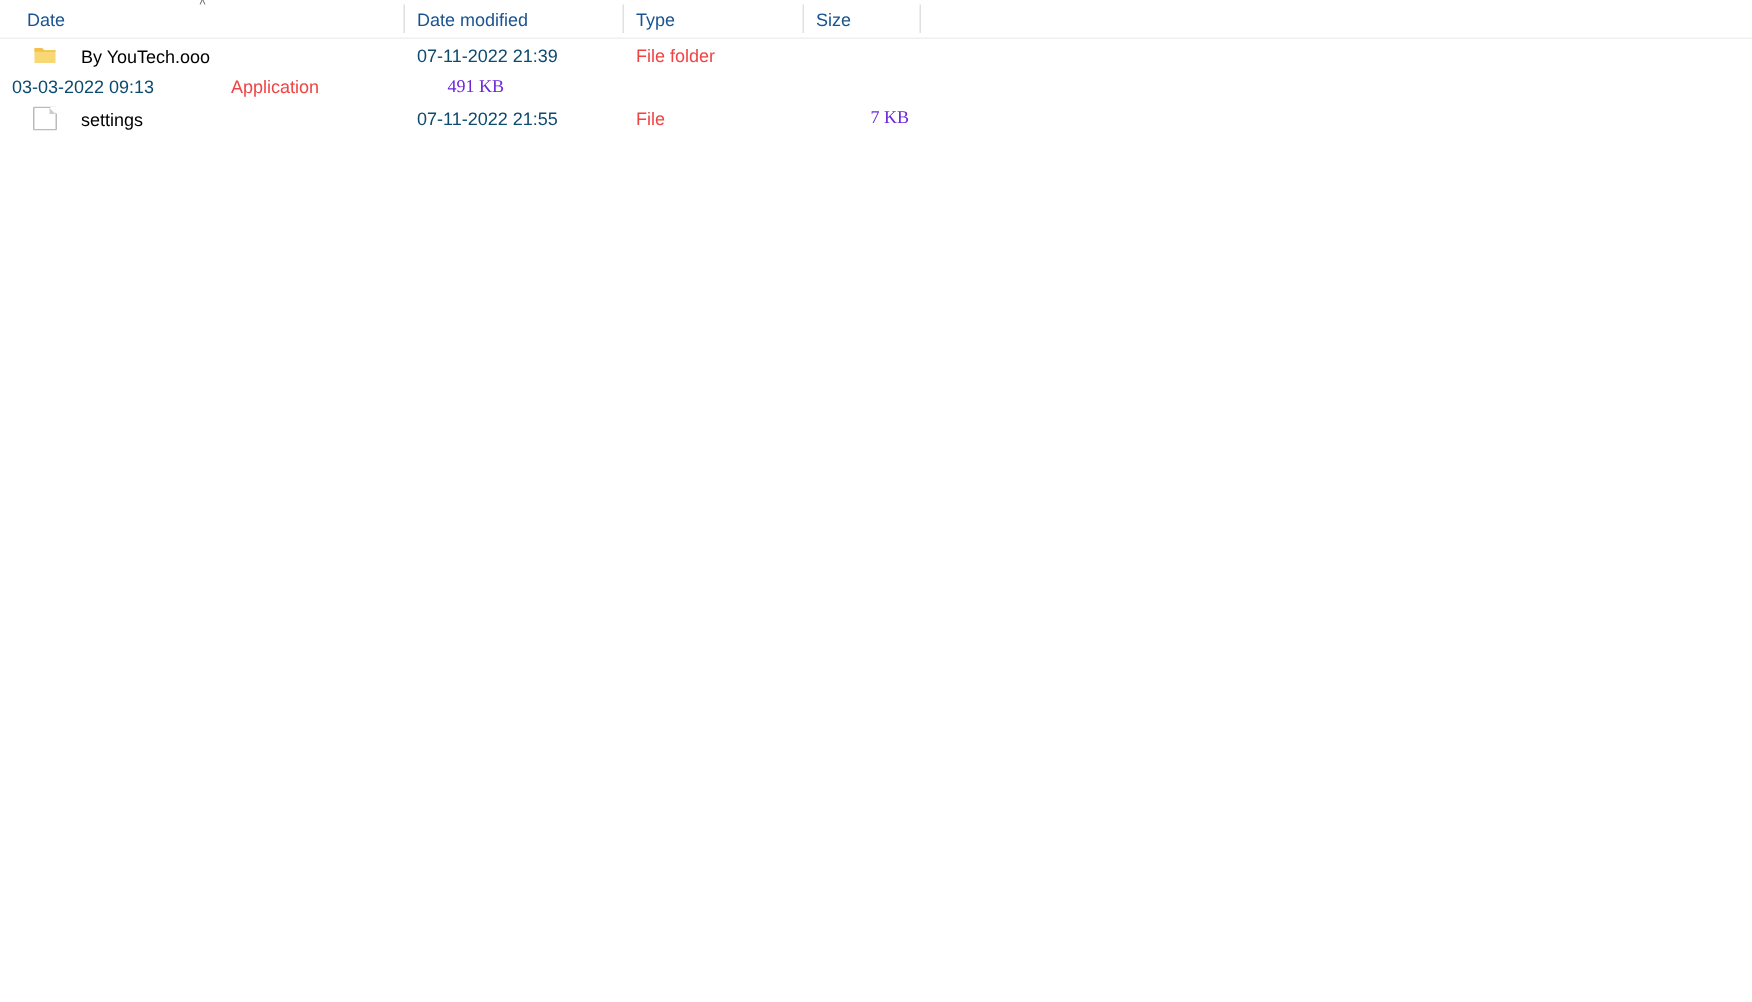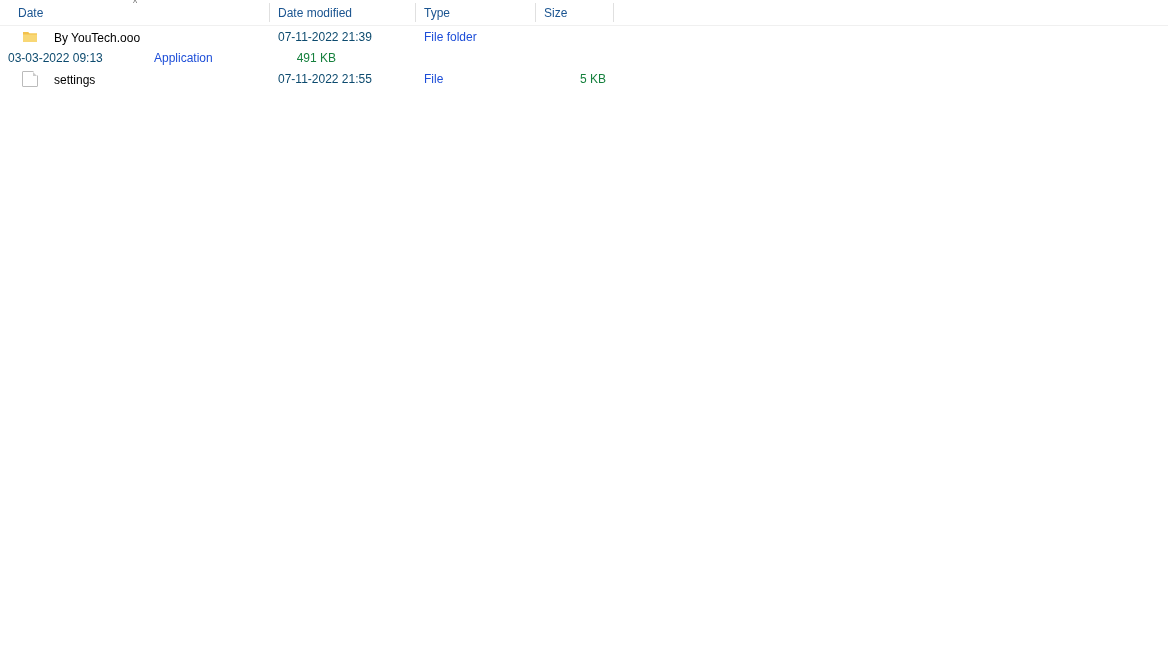--- a/index.html
+++ b/index.html
@@ -83,26 +83,27 @@
       display: flex;
       align-items: flex-end;
       gap: 16px;
     }
     .cell-date {
       width: 146px;
       color: #0c4a6e;
     }
     .cell-type {
       width: 120px;
-      color: #1d4ed8;
+      color: #ef4444;
     }
     .cell-size {
       width: 78px;
       text-align: right;
-      color: #15803d;
+      color: #6d28d9;
+      font-family: Liberation Serif, serif;
     }
     .icon {
       width: 16px;
       height: 16px;
       flex-shrink: 0;
       display: inline-flex;
       align-items: center;
       justify-content: center;
     }
     .folder-icon svg {
@@ -203,15 +204,15 @@
   </div>
 
 
   <div class="file-row">
     <div class="cell cell-name">
       <span class="icon file-icon"></span>
       <span>settings</span>
     </div>
     <div class="cell cell-date">07-11-2022 21:55</div>
     <div class="cell cell-type">File</div>
-    <div class="cell cell-size">5 KB</div>
+    <div class="cell cell-size">7 KB</div>
   </div>
 </div>
 
 </body></html>

